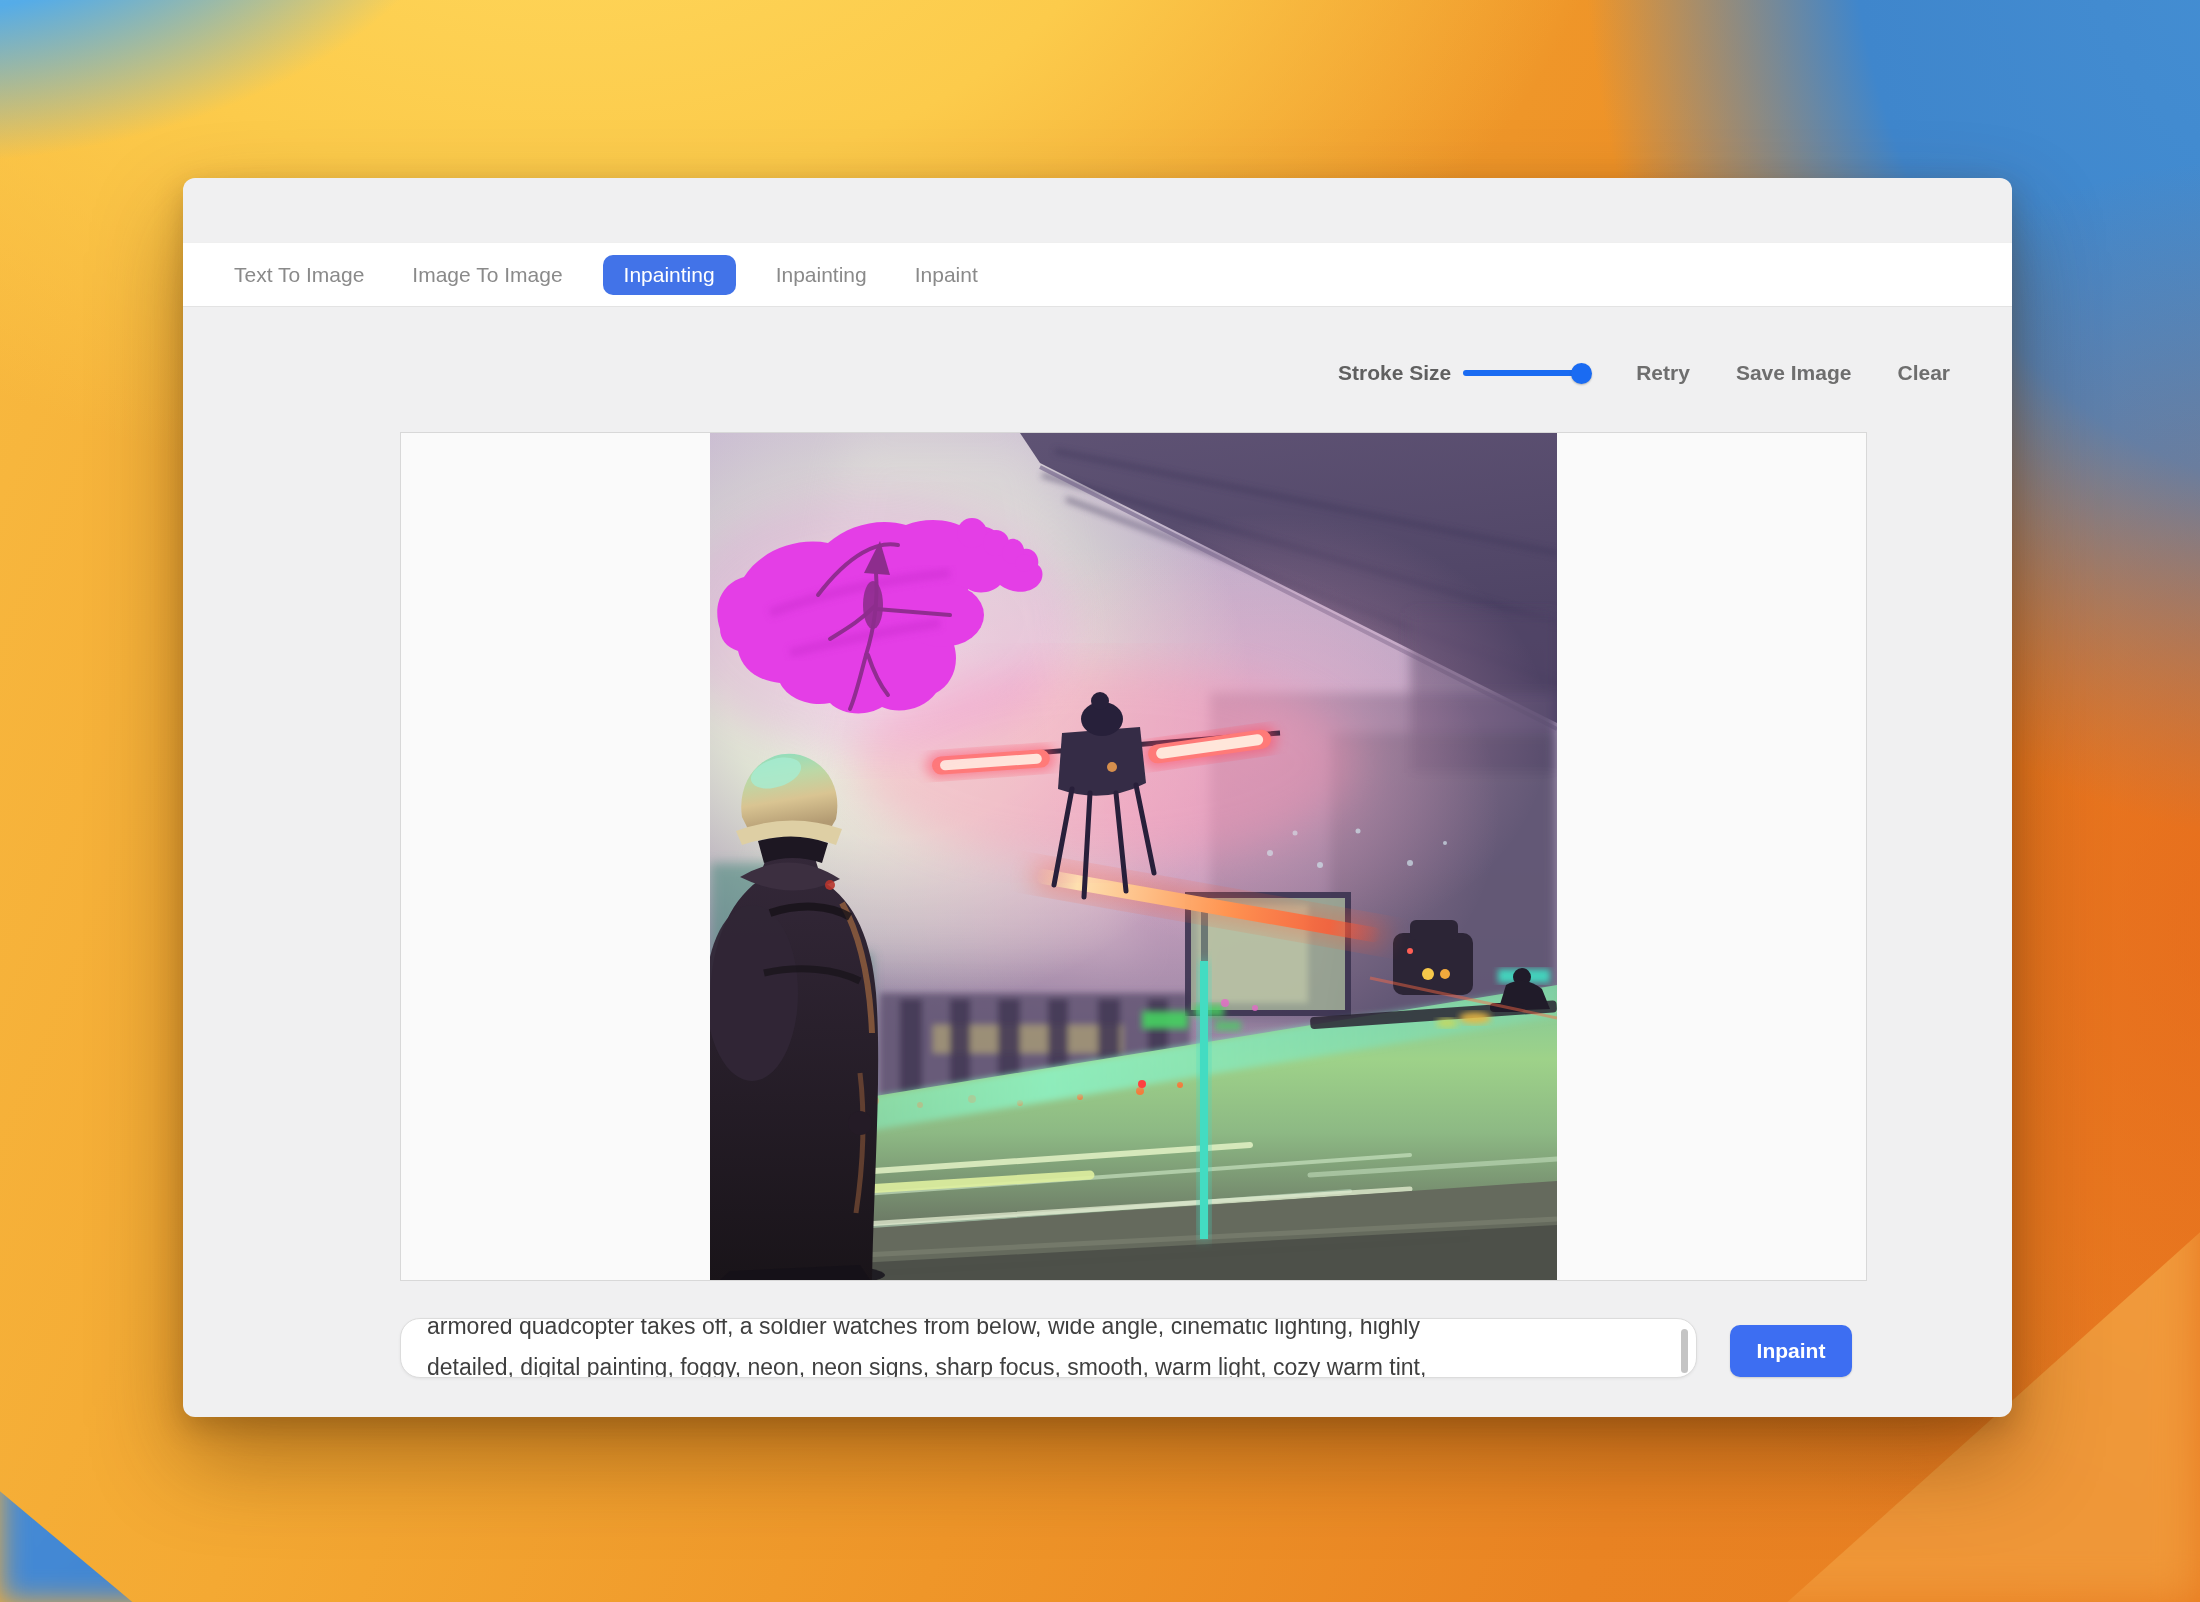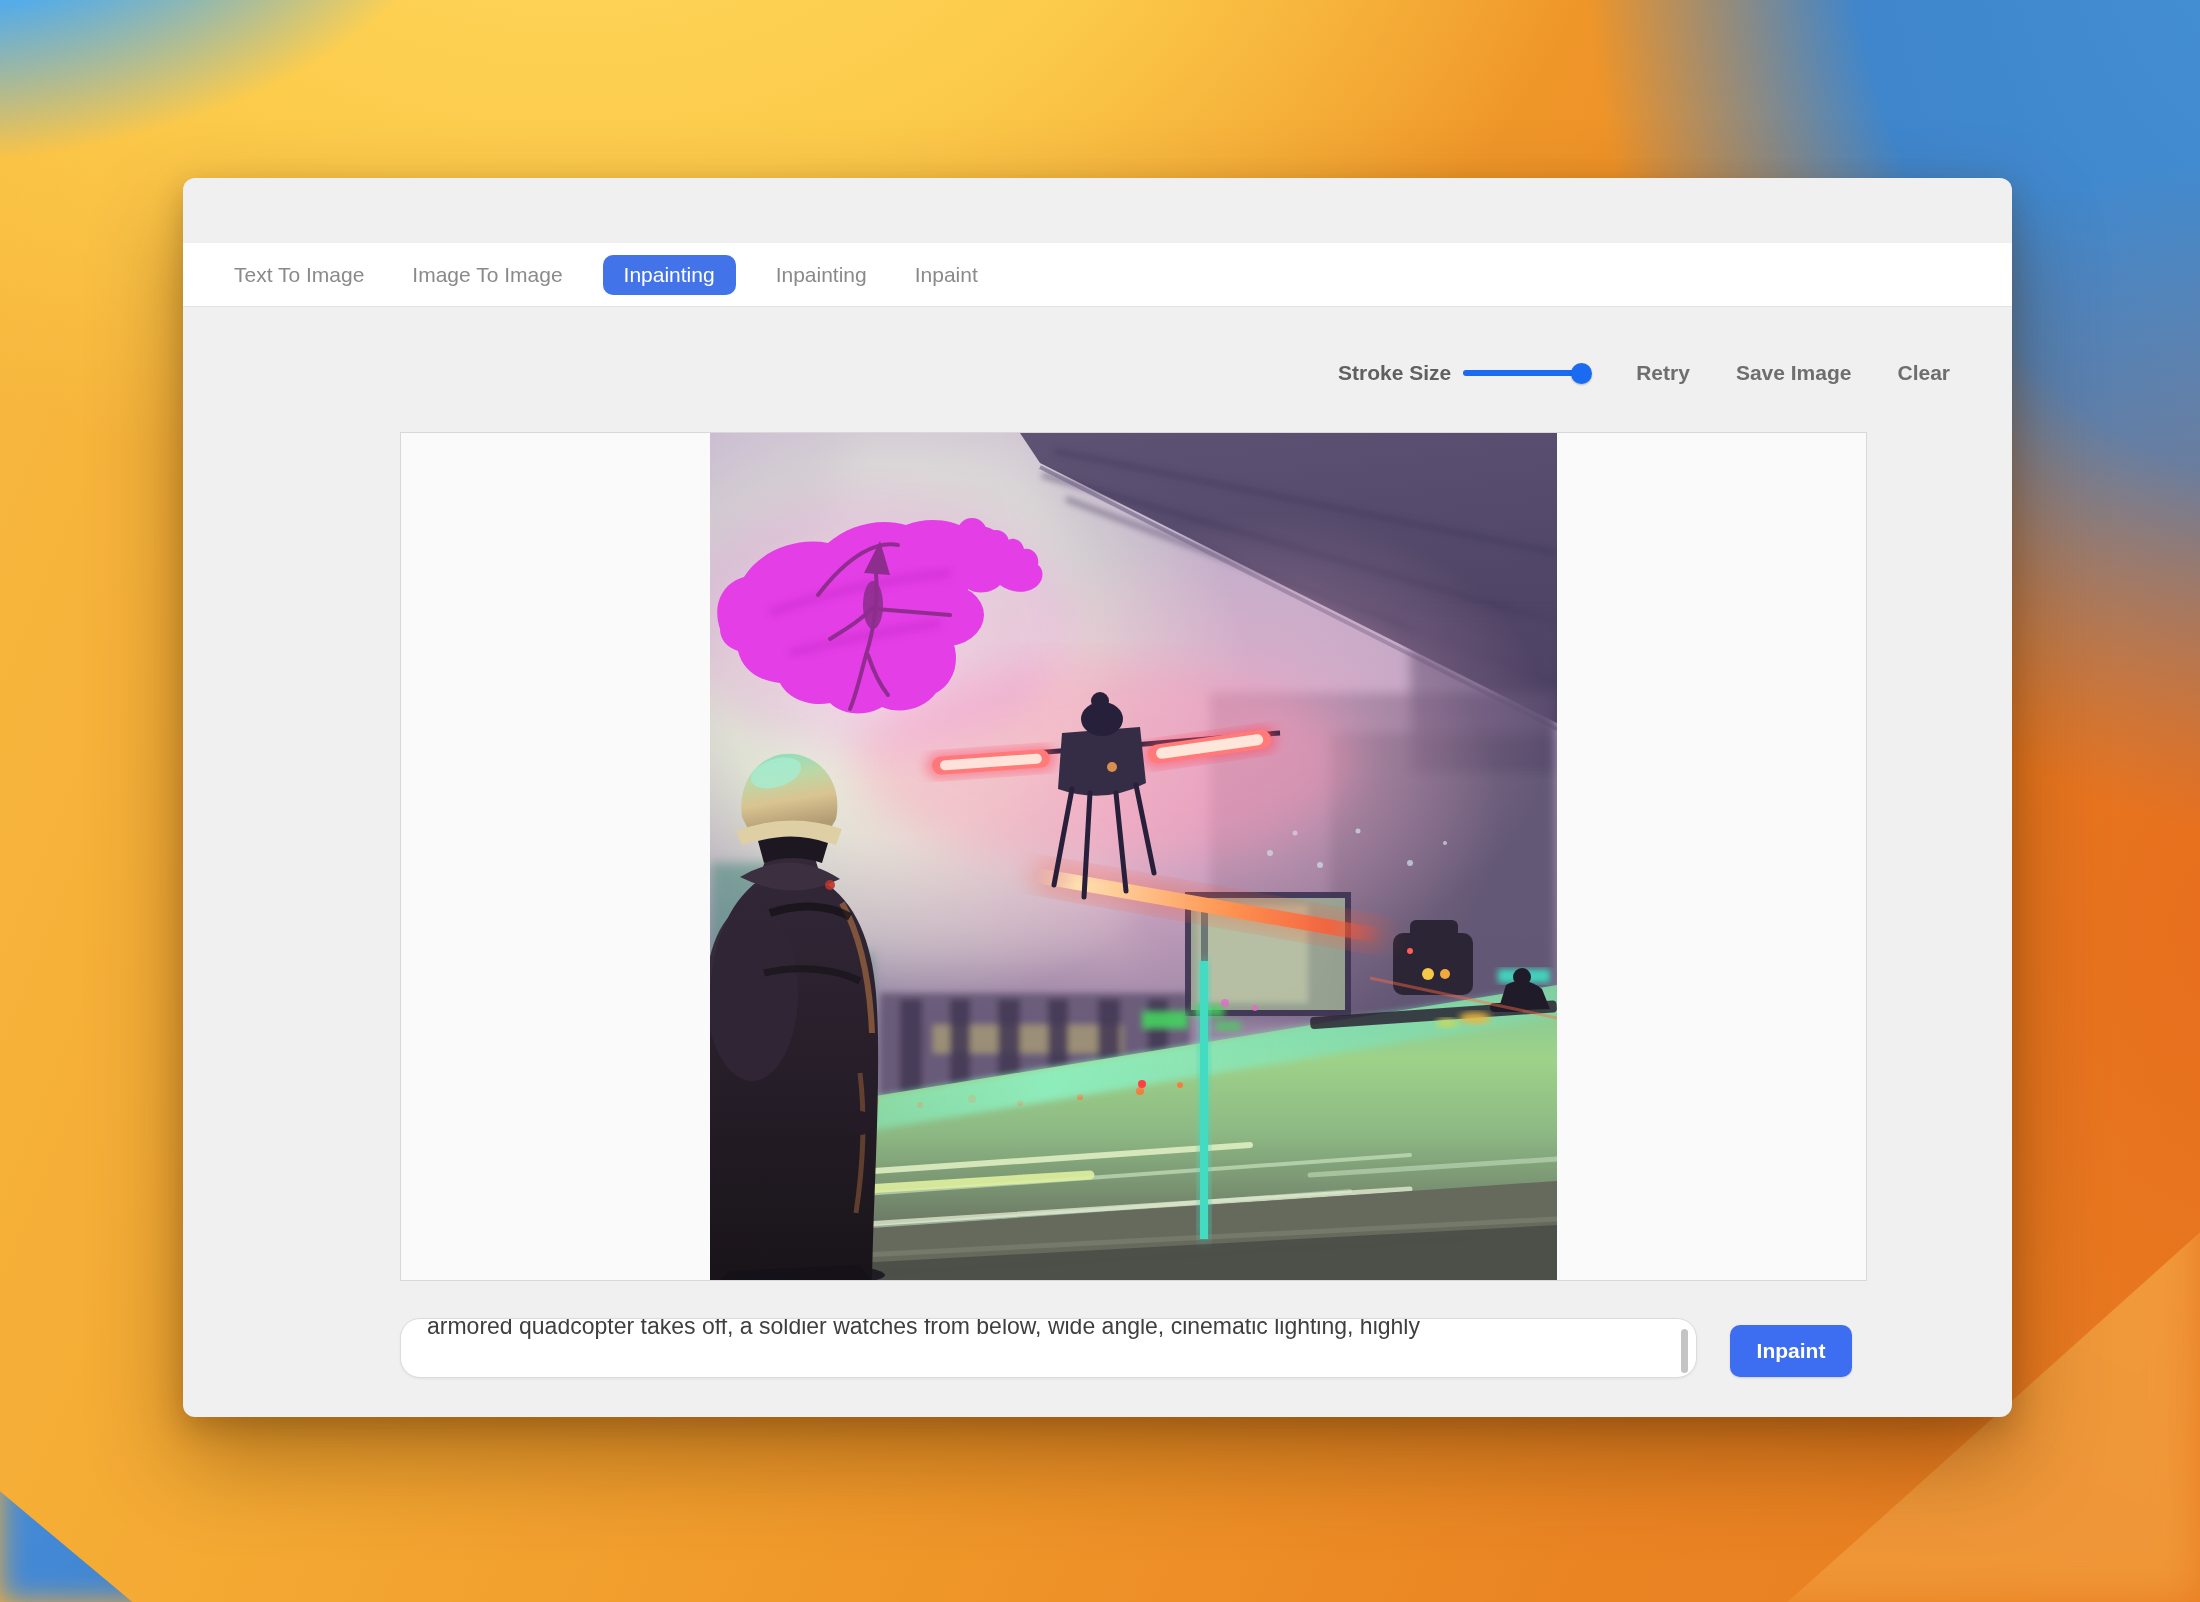--- a/index.html
+++ b/index.html
@@ -351,20 +351,21 @@
           <path d="M54,540 C90,532 126,536 150,548" stroke="#171218" stroke-width="7" fill="none" opacity="0.7"></path>
           <circle cx="150" cy="690" r="12" fill="#241b26"></circle>
           <polygon points="20,838 150,832 160,847 10,847" fill="#141018" opacity="0.7"></polygon>
         </svg>
       </div>
     </div>
 
     <div class="prompt-box">
       <div class="prompt-lines">
         <span>armored quadcopter takes off, a soldier watches from below, wide angle, cinematic lighting, highly</span>
+        <span>detailed, digital painting, foggy, neon, neon signs, sharp focus, smooth, warm light, cozy warm tint,</span>
       </div>
       <div class="prompt-scrollbar"></div>
     </div>
 
     <div class="inpaint-btn">Inpaint</div>
 
   </div>
 </div>
 
 </body></html>

